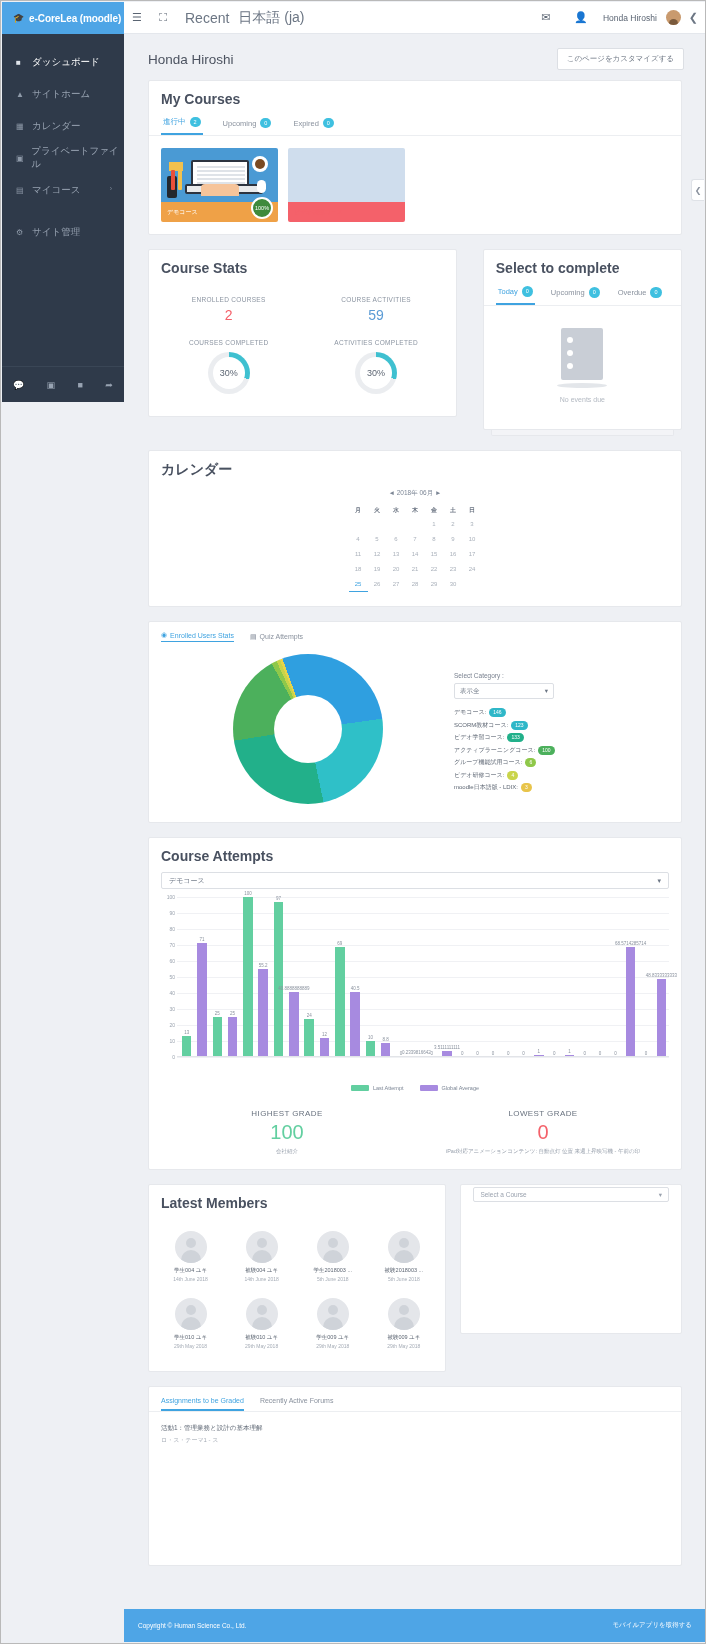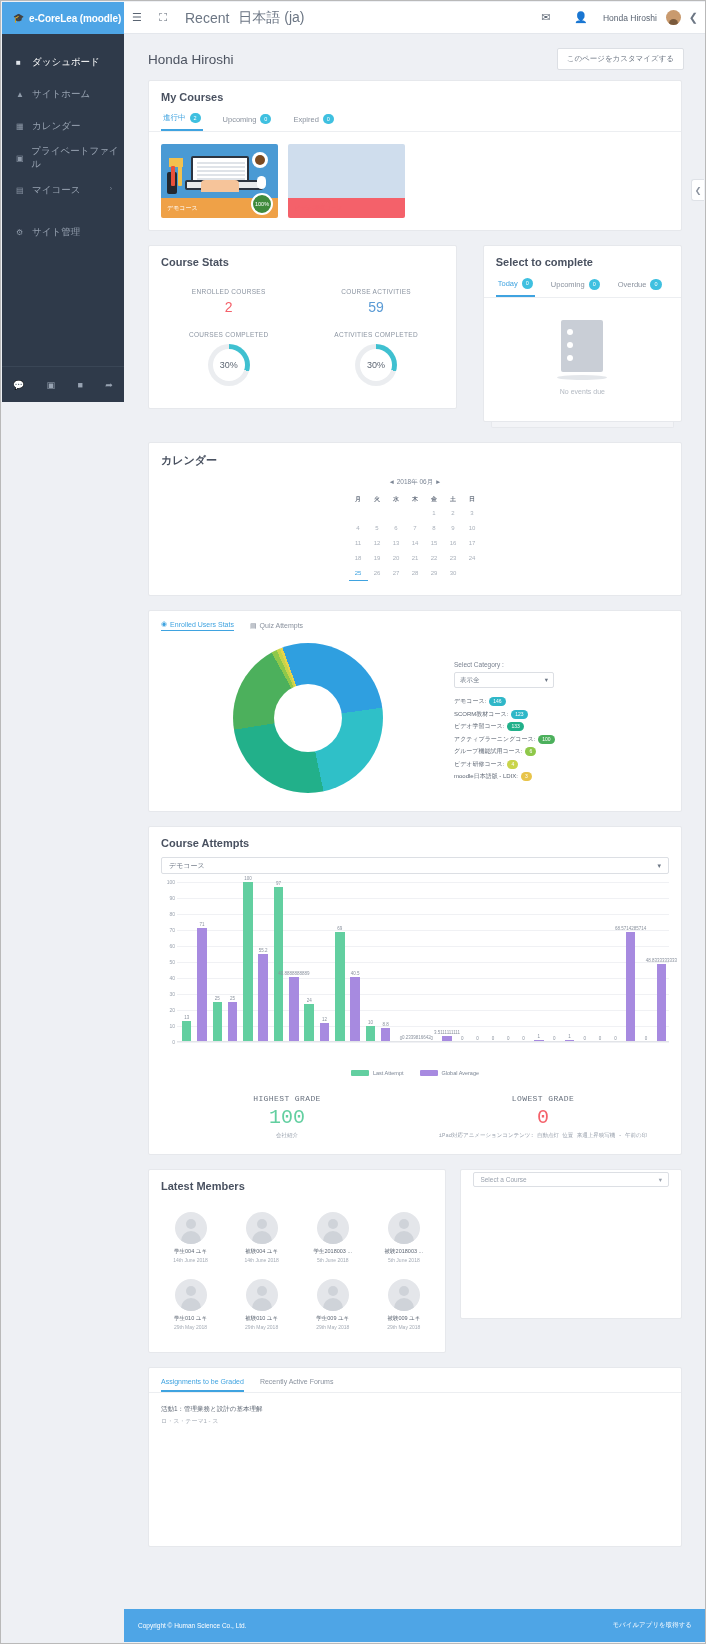--- a/index.html
+++ b/index.html
@@ -110,21 +110,21 @@
     white-space: nowrap;
   }
 
   .card {
     background: #ffffff;
     border: 1px solid #e6e8ec;
     border-radius: 2px;
     margin: 0 24px 14px 24px;
   }
   .card-title {
-    font-size: 11px; font-weight: bold; color: #495160;
+    font-size: 14px; font-weight: bold; color: #495160;
     padding: 10px 12px 6px 12px;
   }
 
   
   .mc-tabs {
     display: flex; gap: 18px;
     padding: 0 12px;
     border-bottom: 1px solid #eceef1;
   }
   .mc-tab {
@@ -291,21 +291,21 @@
   .bar.purple { background:#a78ae0; }
   .bar-lbl {
     position:absolute; bottom:100%; left:50%; transform:translateX(-50%);
     font-size:4.5px; color:#8a929e; white-space:nowrap; margin-bottom:1px;
   }
   .axis-base { position:absolute; left:16px; right:0; bottom:20px; height:1px; background:#e2e4e8; }
   .chart-legend { display:flex; gap:16px; justify-content:center; padding: 4px 0 10px 0; }
   .cl-item { display:flex; align-items:center; gap:4px; font-size:5.5px; color:#7c8695; }
   .cl-swatch { width:18px; height:6px; border-radius:1px; }
 
-  .grades { display:flex; padding: 8px 10px 14px 10px; font-family: Liberation Mono, monospace; }
+  .grades { display:flex; padding: 8px 10px 14px 10px; }
   .grade-box { flex:1; text-align:center; padding: 0 6px; }
   .grade-label { font-size:8px; color:#69727f; letter-spacing:0.4px; }
   .grade-val { font-size:20px; margin: 3px 0 3px 0; }
   .gv-green { color:#62cfa0; }
   .gv-red { color:#f4616a; }
   .gv-blue { color:#5b9bd5; }
   .grade-sub { font-size:5.5px; color:#98a0ac; line-height:1.5; }
 
   
   .lm-row { display:flex; gap:14px; margin: 0 24px 14px 24px; align-items:flex-start; }

